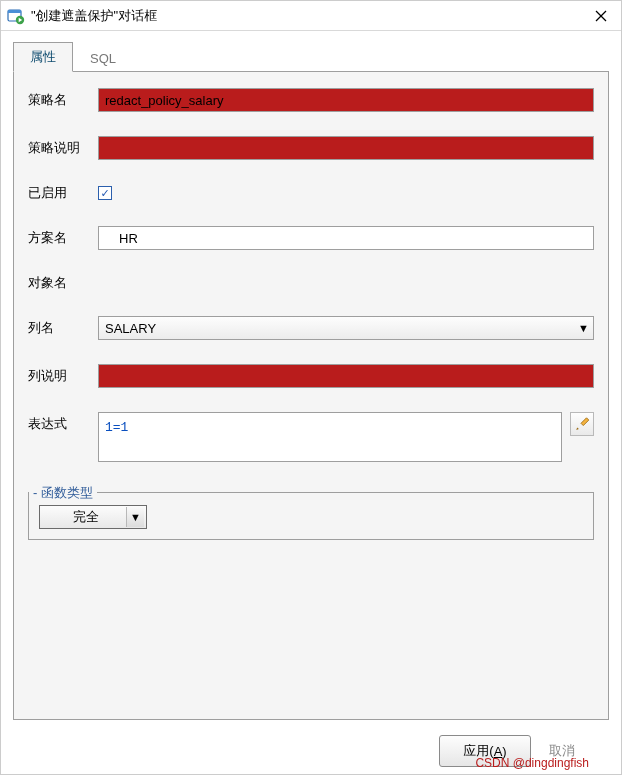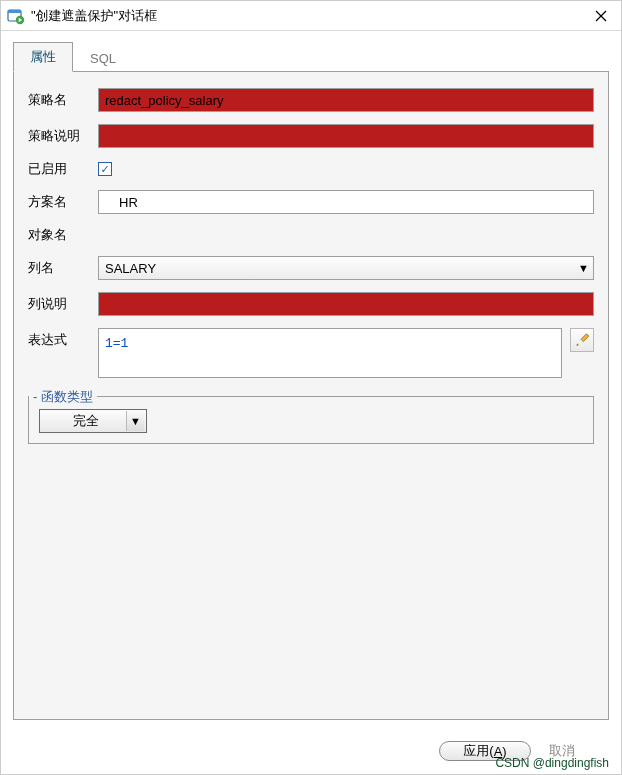--- a/index.html
+++ b/index.html
@@ -76,20 +76,21 @@
 .tab.inactive {
   color: #777;
 }
 .tab-panel {
   border: 1px solid #9e9e9e;
   background: #f5f5f5;
   flex: 1;
   padding: 16px 14px 14px 14px;
   display: flex;
   flex-direction: column;
+  gap: 12px;
 }
 .form-row {
   display: flex;
   align-items: center;
   margin-bottom: 12px;
 }
 .form-row.align-top { align-items: flex-start; }
 .form-label {
   width: 70px;
   flex-shrink: 0;
@@ -194,43 +195,43 @@
   height: 46px;
   display: flex;
   align-items: center;
   justify-content: flex-end;
   padding: 0 12px;
   gap: 18px;
   position: relative;
 }
 .btn {
   min-width: 92px;
-  height: 20px;
+  height: 32px;
   border: 1px solid #8a8a8a;
-  border-radius: 12px;
+  border-radius: 3px;
   background: linear-gradient(#fdfdfd,#e6e6e6);
   display: flex;
   align-items: center;
   justify-content: center;
   font-size: 13px;
   padding: 8px 12px;
   cursor: default;
 }
 .btn-cancel {
   border: none;
   background: transparent;
   color: #888;
   min-width: 60px;
 }
 .watermark {
   position: absolute;
-  right: 12px;
+  right: 32px;
   bottom: 4px;
   font-size: 12px;
-  color: #14532d;
+  color: #b91c1c;
   pointer-events: none;
 }
 .underline { text-decoration: underline; }
 </style>
 </head>
 <body>
 
 <div class="dialog">
   <div class="titlebar">
     <span class="title-icon">

